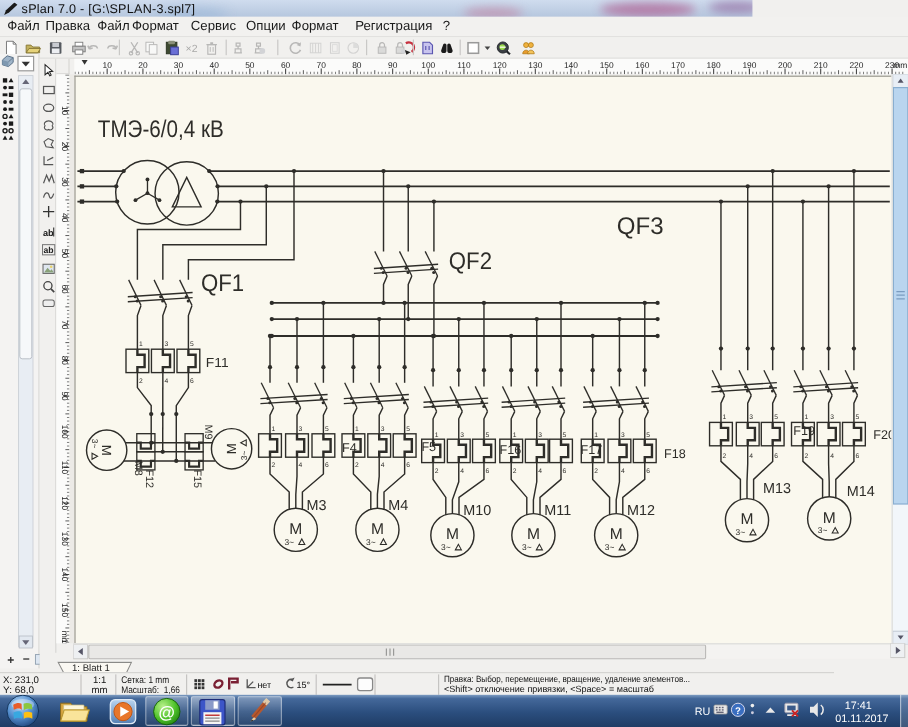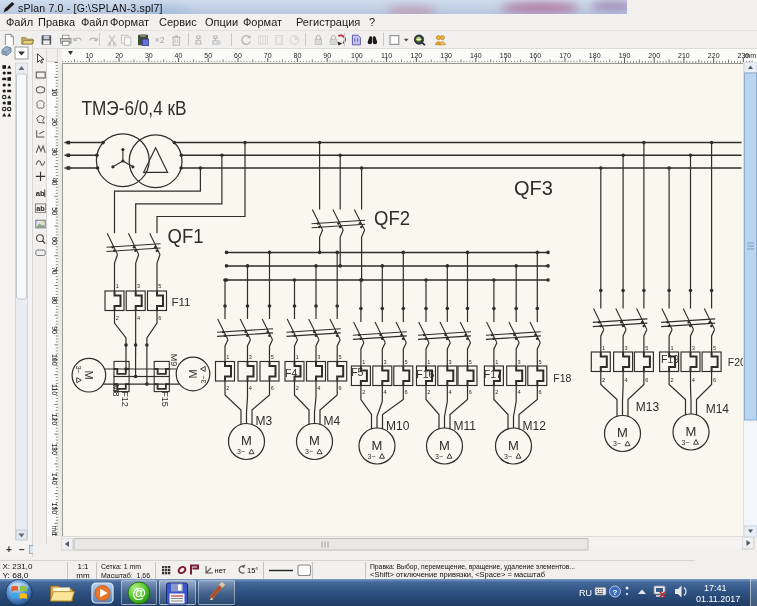--- a/index.html
+++ b/index.html
@@ -1246,20 +1246,26 @@
  </svg>
 </div>
 
 <div class="abs" style="left:742px;top:536px;width:13px;height:13px">
  <svg width="13" height="13" viewBox="0 0 13 13">
         <rect x="0" y="0" width="12" height="12" fill="#eef0f2" stroke="#c8c8c6" stroke-width="0.8"></rect>
         <path d="M4.5 3 v6 l4 -3 z" fill="#556"></path>
       </svg>
 </div>
 
+<div id="tabrow">
+ <svg width="200" height="11" viewBox="0 0 200 11">
+  <path d="M48.5 1 L109.5 1 L105 10.5 L53.5 10.5 Z" fill="#faf8f2" stroke="#8a8a88" stroke-width="0.9"></path>
+  <text x="60" y="8.5" font-size="8" fill="#222" font-family="Liberation Sans">1: Blatt 1</text>
+ </svg>
+</div>
 
 <div id="statusbar">
  <div class="cell" style="left:0;width:68px"></div>
  <div class="cell" style="left:68px;width:29px"></div>
  <div class="cell" style="left:97px;width:59px"></div>
  <div class="cell" style="left:156px;width:108px"></div>
  <div class="cell" style="left:264px;width:49px"></div>
  <div class="cell" style="left:313px;width:53px"></div>
  <svg class="abs" style="left:0;top:0" width="757" height="19" viewBox="0 0 757 19" font-family="Liberation Sans">
   <text x="2.5" y="8" font-size="8" fill="#111" textLength="30" lengthAdjust="spacingAndGlyphs">X: 231,0</text>

